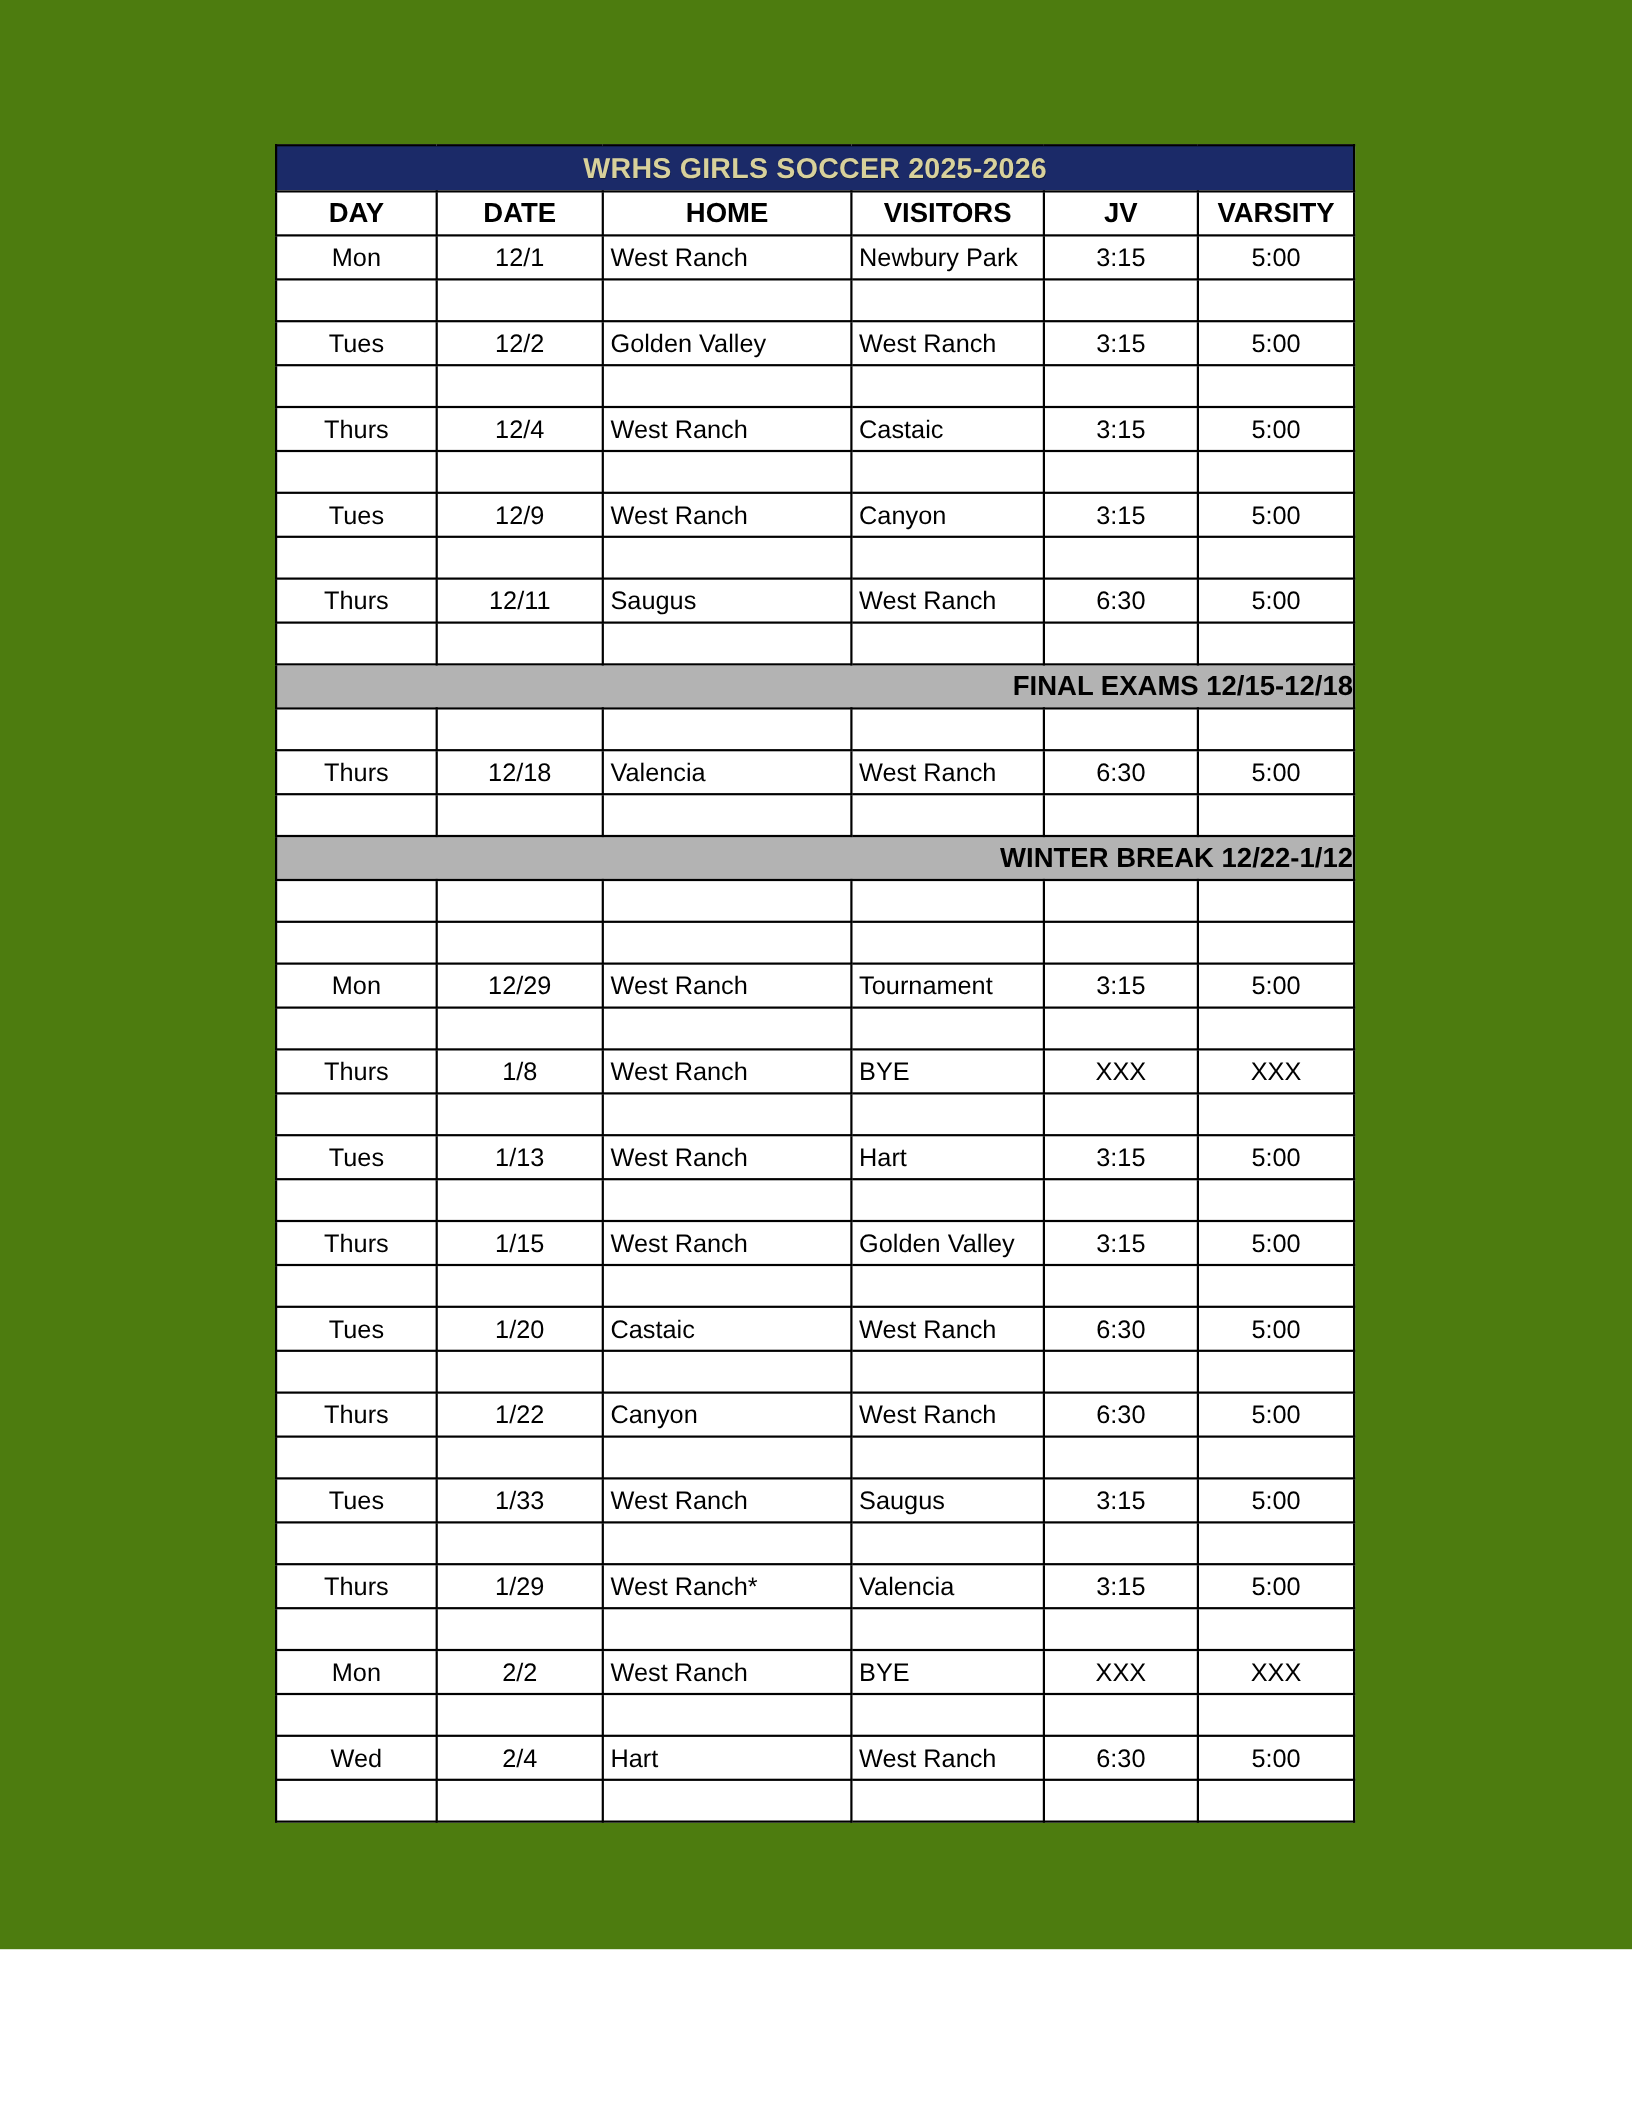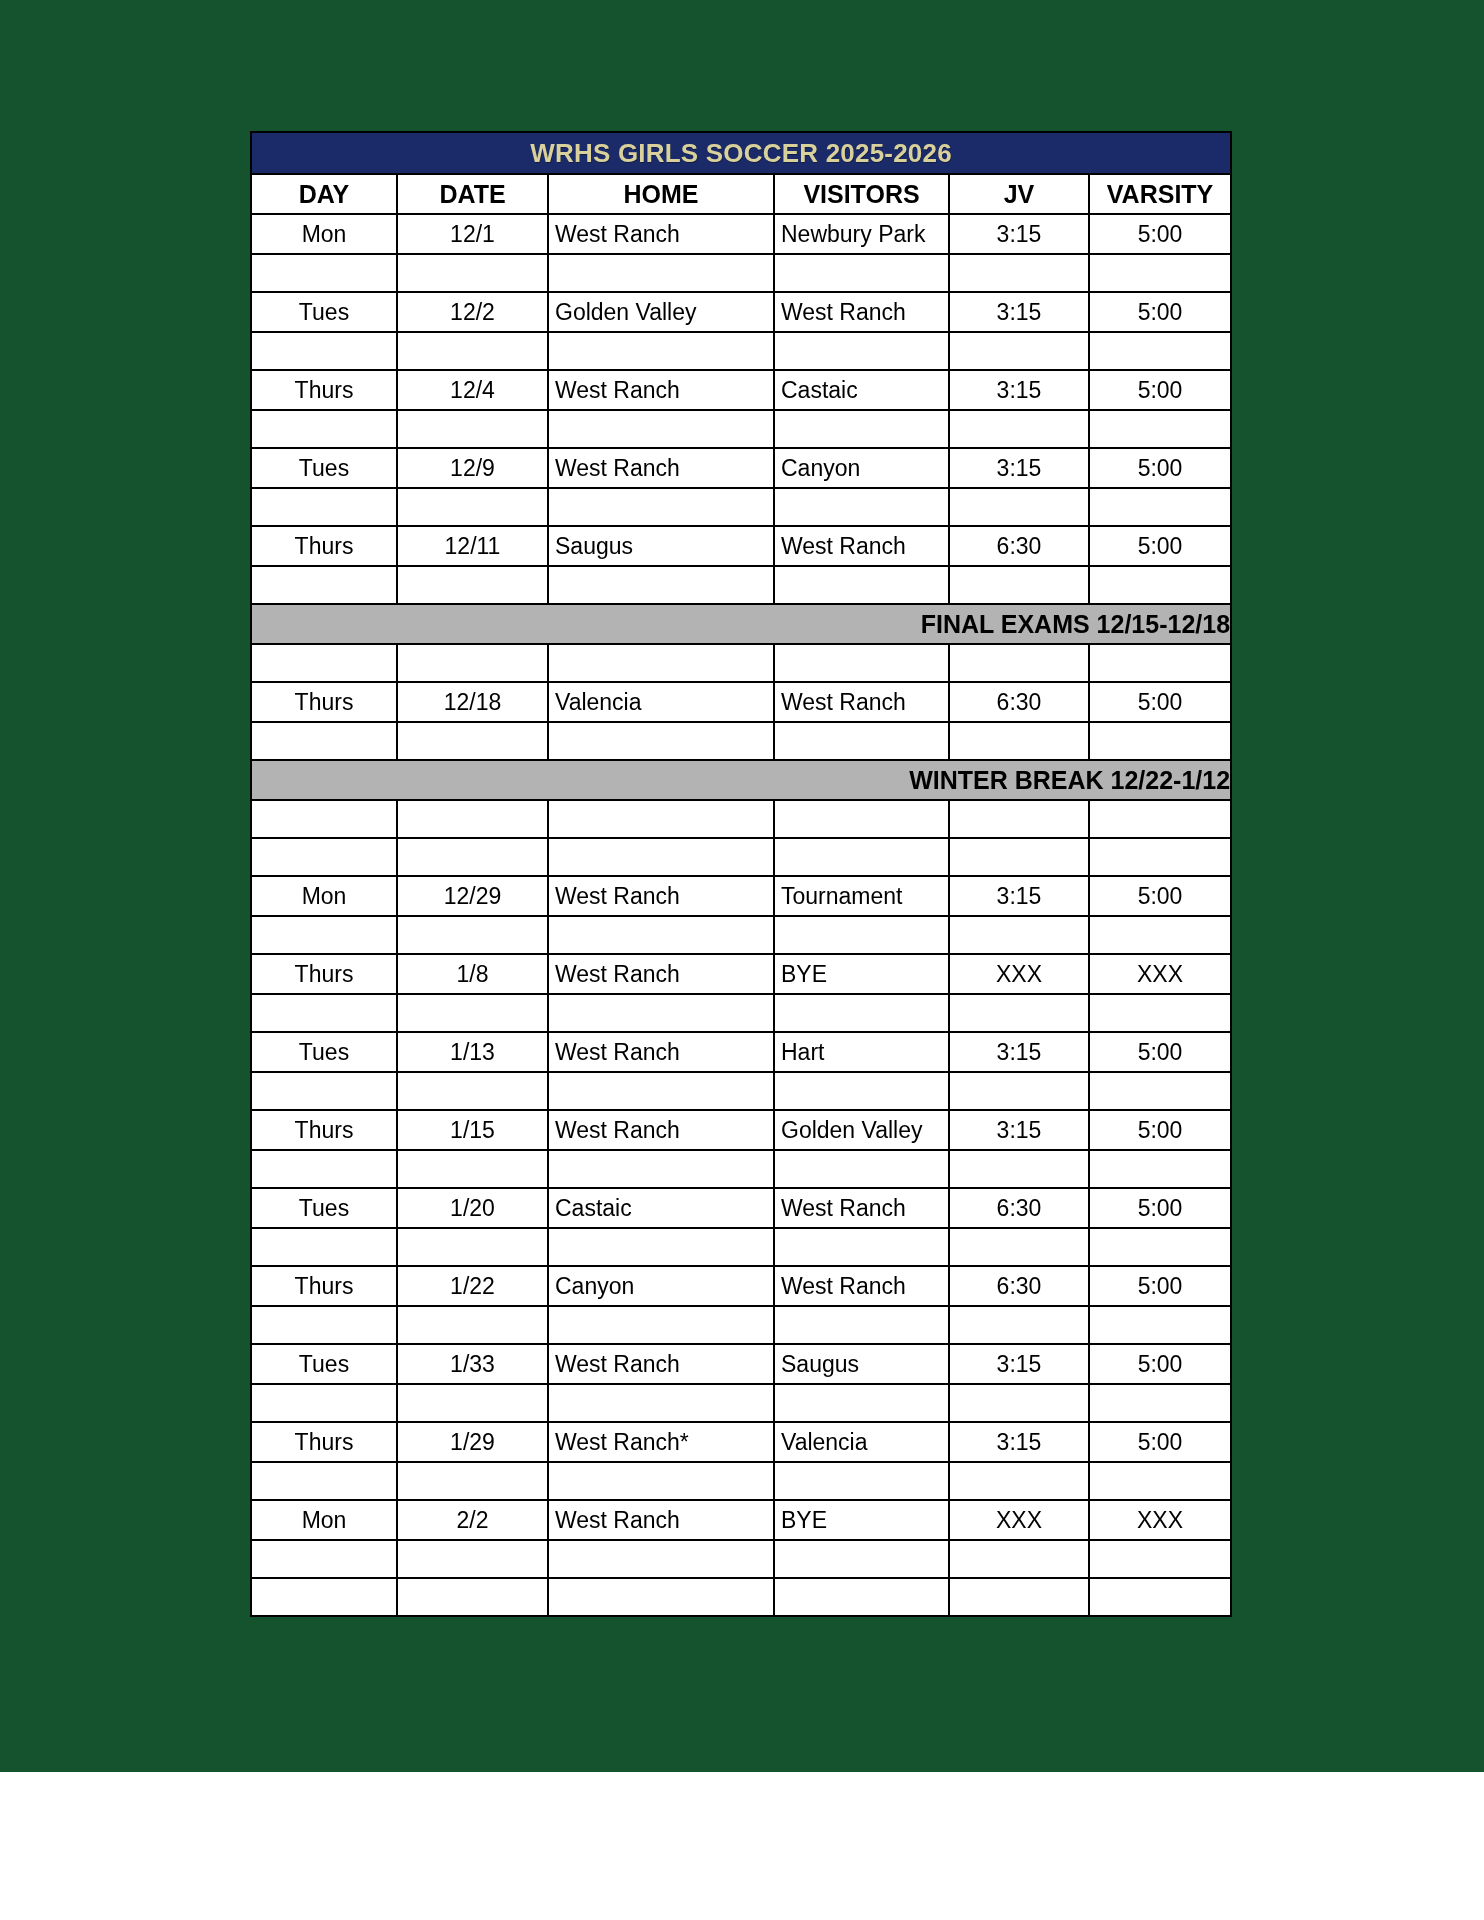--- a/index.html
+++ b/index.html
@@ -10,21 +10,21 @@
   body {
     width: 1484px;
     height: 1920px;
     font-family: "Liberation Sans", sans-serif;
     -webkit-font-smoothing: antialiased;
   }
   #page {
     position: relative;
     width: 1484px;
     height: 1772px;
-    background: #14532d;
+    background: #4d7c0f;
     overflow: hidden;
   }
   #schedule-wrap {
     position: absolute;
     left: 250px;
     top: 131px;
     width: 980px;
   }
   table.schedule {
     border-collapse: collapse;
@@ -382,20 +382,28 @@
             <td class="cell-center">XXX</td>
           </tr>
           <tr class="spacer-row">
             <td>&nbsp;</td>
             <td>&nbsp;</td>
             <td>&nbsp;</td>
             <td>&nbsp;</td>
             <td>&nbsp;</td>
             <td>&nbsp;</td>
           </tr>
+          <tr class="game-row">
+            <td class="cell-center">Wed</td>
+            <td class="cell-center">2/4</td>
+            <td class="cell-left">Hart</td>
+            <td class="cell-left">West Ranch</td>
+            <td class="cell-center">6:30</td>
+            <td class="cell-center">5:00</td>
+          </tr>
           <tr class="spacer-row">
             <td>&nbsp;</td>
             <td>&nbsp;</td>
             <td>&nbsp;</td>
             <td>&nbsp;</td>
             <td>&nbsp;</td>
             <td>&nbsp;</td>
           </tr>
         </tbody>
     </table>

